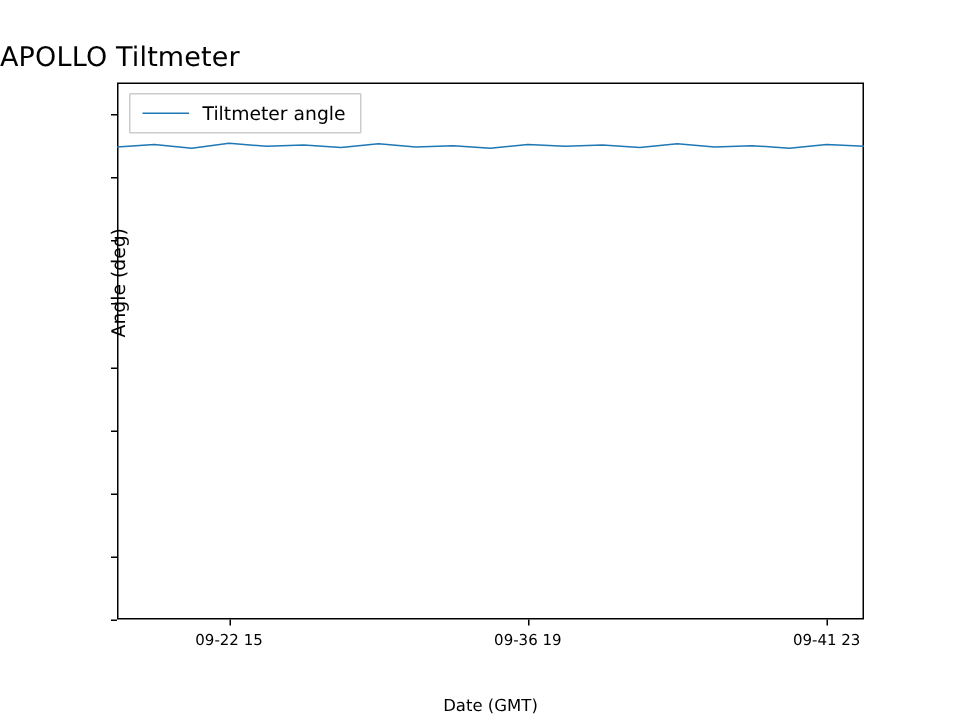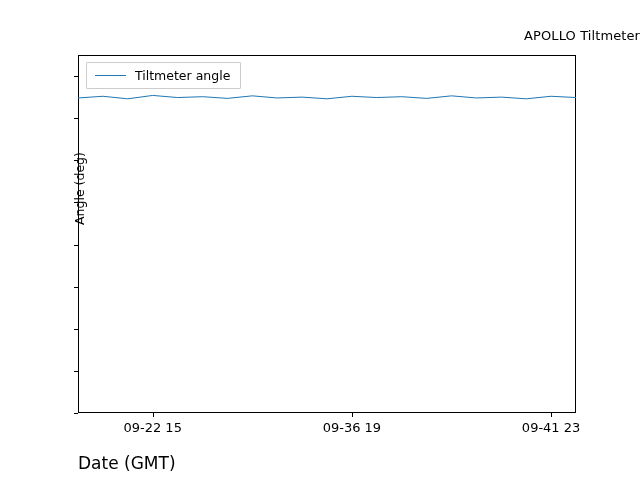--- a/index.html
+++ b/index.html
@@ -18,22 +18,22 @@
     position: relative;
     width: 640px;
     height: 480px;
     background: #ffffff;
   }
   #chart-title {
     position: absolute;
     left: 0;
     top: 28px;
     width: 640px;
-    text-align: right;
-    font-size: 13px;
+    text-align: left;
+    font-size: 18px;
     color: #000000;
     letter-spacing: 0.1px;
   }
   #axes-area {
     position: absolute;
     left: 78px;
     top: 55px;
     width: 498px;
     height: 358px;
   }
@@ -62,40 +62,40 @@
     width: 106px;
     text-align: center;
     font-size: 12.5px;
     transform: rotate(-90deg);
     transform-origin: center center;
     white-space: nowrap;
   }
   #xlabel {
     position: absolute;
     left: 0;
-    top: 398px;
+    top: 409px;
     width: 498px;
-    text-align: left;
-    font-size: 17px;
+    text-align: center;
+    font-size: 11px;
     white-space: nowrap;
   }
   .ytick-mark {
     position: absolute;
     left: -3.6px;
     width: 3.6px;
     height: 0;
     border-top: 1.05px solid #000000;
   }
   .xtick-label {
     position: absolute;
     top: 366px;
     width: 120px;
     margin-left: -60px;
     text-align: center;
-    font-size: 13px;
+    font-size: 10px;
     line-height: 13px;
     white-space: nowrap;
   }
   .xtick-mark {
     position: absolute;
     top: 358px;
     height: 3.6px;
     width: 0;
     border-left: 1.05px solid #000000;
   }

